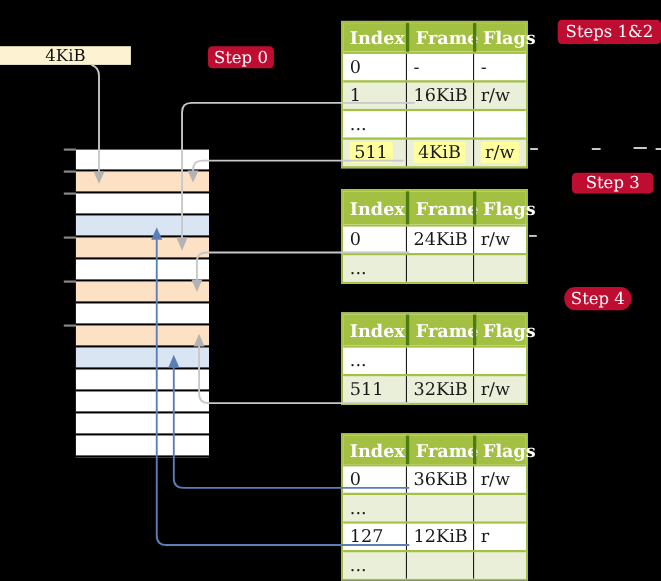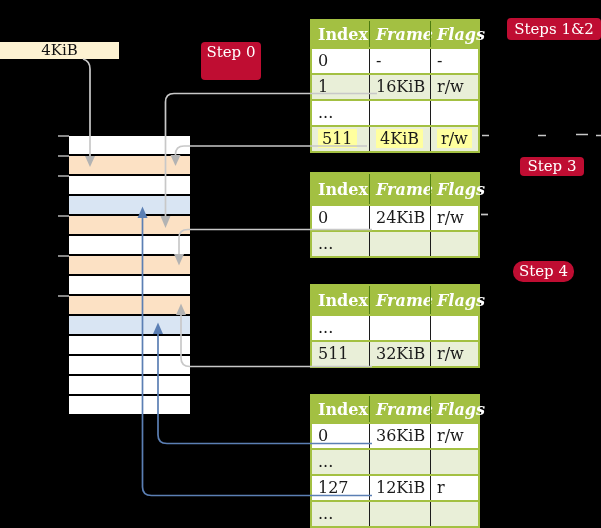--- a/index.html
+++ b/index.html
@@ -4,36 +4,36 @@
 <style>
   html,body{margin:0;padding:0;background:#000;}
   #canvas{position:relative;width:601px;height:528px;background:#000;overflow:hidden;
           font-family:"DejaVu Serif","Liberation Serif",serif;}
   
   .frame-box{position:absolute;left:0;top:42px;width:119px;height:17px;background:#fdf2d2;
              color:#111;font-size:15px;line-height:17px;text-align:center;}
   
   .badge{position:absolute;background:#bf0d32;color:#ffffff;border-radius:4px;
          text-align:center;font-size:15px;}
-  .b-step0 {left:201px;top:42px; width:60px;height:38px;line-height:20px;}
+  .b-step0 {left:189px;top:42px; width:60px;height:20px;line-height:20px;}
   .b-steps12{left:507px;top:18px; width:94px;height:22px;line-height:22px;}
-  .b-step3 {left:520px;top:157px;width:64px;height:19px;line-height:19px;}
+  .b-step3 {left:520px;top:157px;width:74px;height:19px;line-height:19px;}
   .b-step4 {left:513px;top:261px;width:61px;height:21px;line-height:21px;border-radius:10px;}
   
   #memory{position:absolute;left:69px;top:136px;width:121px;}
   .mrow{height:20px;border-bottom:2px solid #000;box-sizing:border-box;}
   .mrow.white {background:#ffffff;}
   .mrow.orange{background:#fce1c4;}
   .mrow.blue  {background:#d9e5f3;}
   .tick{position:absolute;left:58px;width:11px;height:2px;background:#878787;}
   
   .tbl{position:absolute;left:310px;width:170px;border:2px solid #a3c042;box-sizing:border-box;background:#fff;}
   .thead{display:flex;background:#a3c042;color:#fff;font-weight:bold;font-size:16px;}
   .hcell{box-sizing:border-box;padding-left:6px;display:flex;align-items:center;}
-  .hcell+.hcell{border-left:1px solid #4d7c0f;font-style:italic;}
+  .hcell+.hcell{border-left:3px solid #4d7c0f;}
   .trow{display:flex;height:26px;border-top:2px solid #a3c042;box-sizing:border-box;background:#fff;}
   .trow.shaded{background:#e9efd8;}
   .cell{box-sizing:border-box;padding-left:6px;font-size:16px;color:#1a1a1a;line-height:24px;
         white-space:nowrap;overflow:hidden;}
   .c0{width:57px;} .c1{width:61px;} .c2{width:48px;}
   .cell+.cell{border-left:1px solid #1c1c1c;}
   .hl{background:#ffff9e;padding:0 4px;}
   
   #overlay{position:absolute;left:0;top:0;z-index:5;pointer-events:none;}
 </style>

